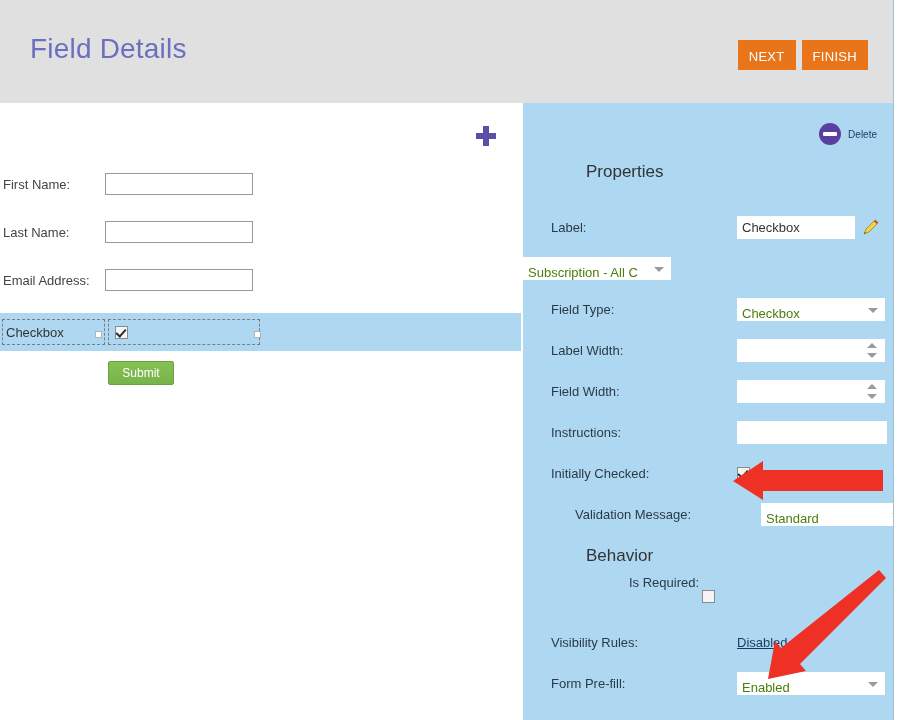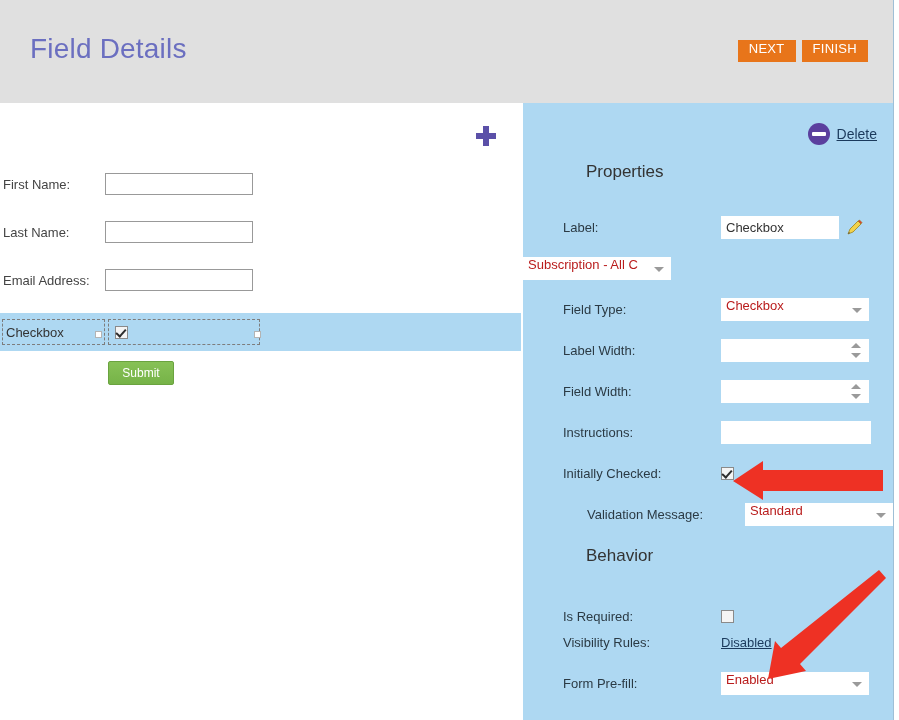--- a/index.html
+++ b/index.html
@@ -38,21 +38,21 @@
     top: 40px;
     display: flex;
     gap: 6px;
   }
   .hdr-btn {
     background: #e8751a;
     color: #ffffff;
     border: none;
     font-family: "Liberation Sans", sans-serif;
     font-size: 13px;
-    padding: 2px 11px 7px 11px;
+    padding: 10px 11px 7px 11px;
     cursor: pointer;
     letter-spacing: 0.3px;
     line-height: 1;
   }
 
   
   #form-panel {
     position: absolute;
     left: 0;
     top: 103px;
@@ -220,23 +220,22 @@
     content: "";
     position: absolute;
     left: 4px;
     top: 9px;
     width: 14px;
     height: 4px;
     background: #ffffff;
     border-radius: 1px;
   }
   #delete-link {
-    font-size: 14px;
+    font-size: 10px;
     color: #1b3a5c;
-    text-decoration: underline;
   }
 
   .section-title {
     position: absolute;
     left: 17px;
     font-size: 17px;
     color: #333333;
     margin-left: 46px;
   }
   #title-properties { top: 59px; }
@@ -244,48 +243,47 @@
 
   .prop-row {
     position: absolute;
     left: 0;
     width: 370px;
     height: 28px;
     display: flex;
     align-items: center;
   }
   .prop-row .plabel {
-    width: 186px;
+    width: 214px;
     padding-left: 28px;
     box-sizing: border-box;
     font-size: 13px;
     color: #2b3a44;
-    margin-left: 12px;
   }
   .pinput {
     width: 118px;
     height: 23px;
     background: #ffffff;
     border: none;
     box-sizing: border-box;
     font-size: 13px;
     color: #333333;
     padding: 0 5px;
     font-family: "Liberation Sans", sans-serif;
     outline: none;
   }
   .pselect {
     width: 148px;
     height: 23px;
     background: #ffffff;
     box-sizing: border-box;
     font-size: 13px;
-    color: #b91c1c;
-    display: flex;
-    align-items: flex-start;
+    color: #4d7c0f;
+    display: flex;
+    align-items: flex-end;
     padding: 0 5px;
     position: relative;
     cursor: pointer;
     white-space: nowrap;
     overflow: hidden;
   }
   .pselect .caret {
     position: absolute;
     right: 7px;
     top: 10px;
@@ -328,21 +326,21 @@
   }
 
   #row-label        { top: 110px; }
   #row-field        { top: 151px; }
   #row-fieldtype    { top: 192px; }
   #row-labelwidth   { top: 233px; }
   #row-fieldwidth   { top: 274px; }
   #row-instructions { top: 315px; }
   #row-initchecked  { top: 356px; }
   #row-validation   { top: 397px; padding-left: 24px; }
-  #row-isrequired   { top: 499px; }
+  #row-isrequired   { top: 472px; flex-direction: column; }
   #row-visibility   { top: 525px; }
   #row-prefill      { top: 566px; }
 
   
   #arrows {
     position: absolute;
     left: 0; top: 0;
     width: 899px;
     height: 720px;
     pointer-events: none;

